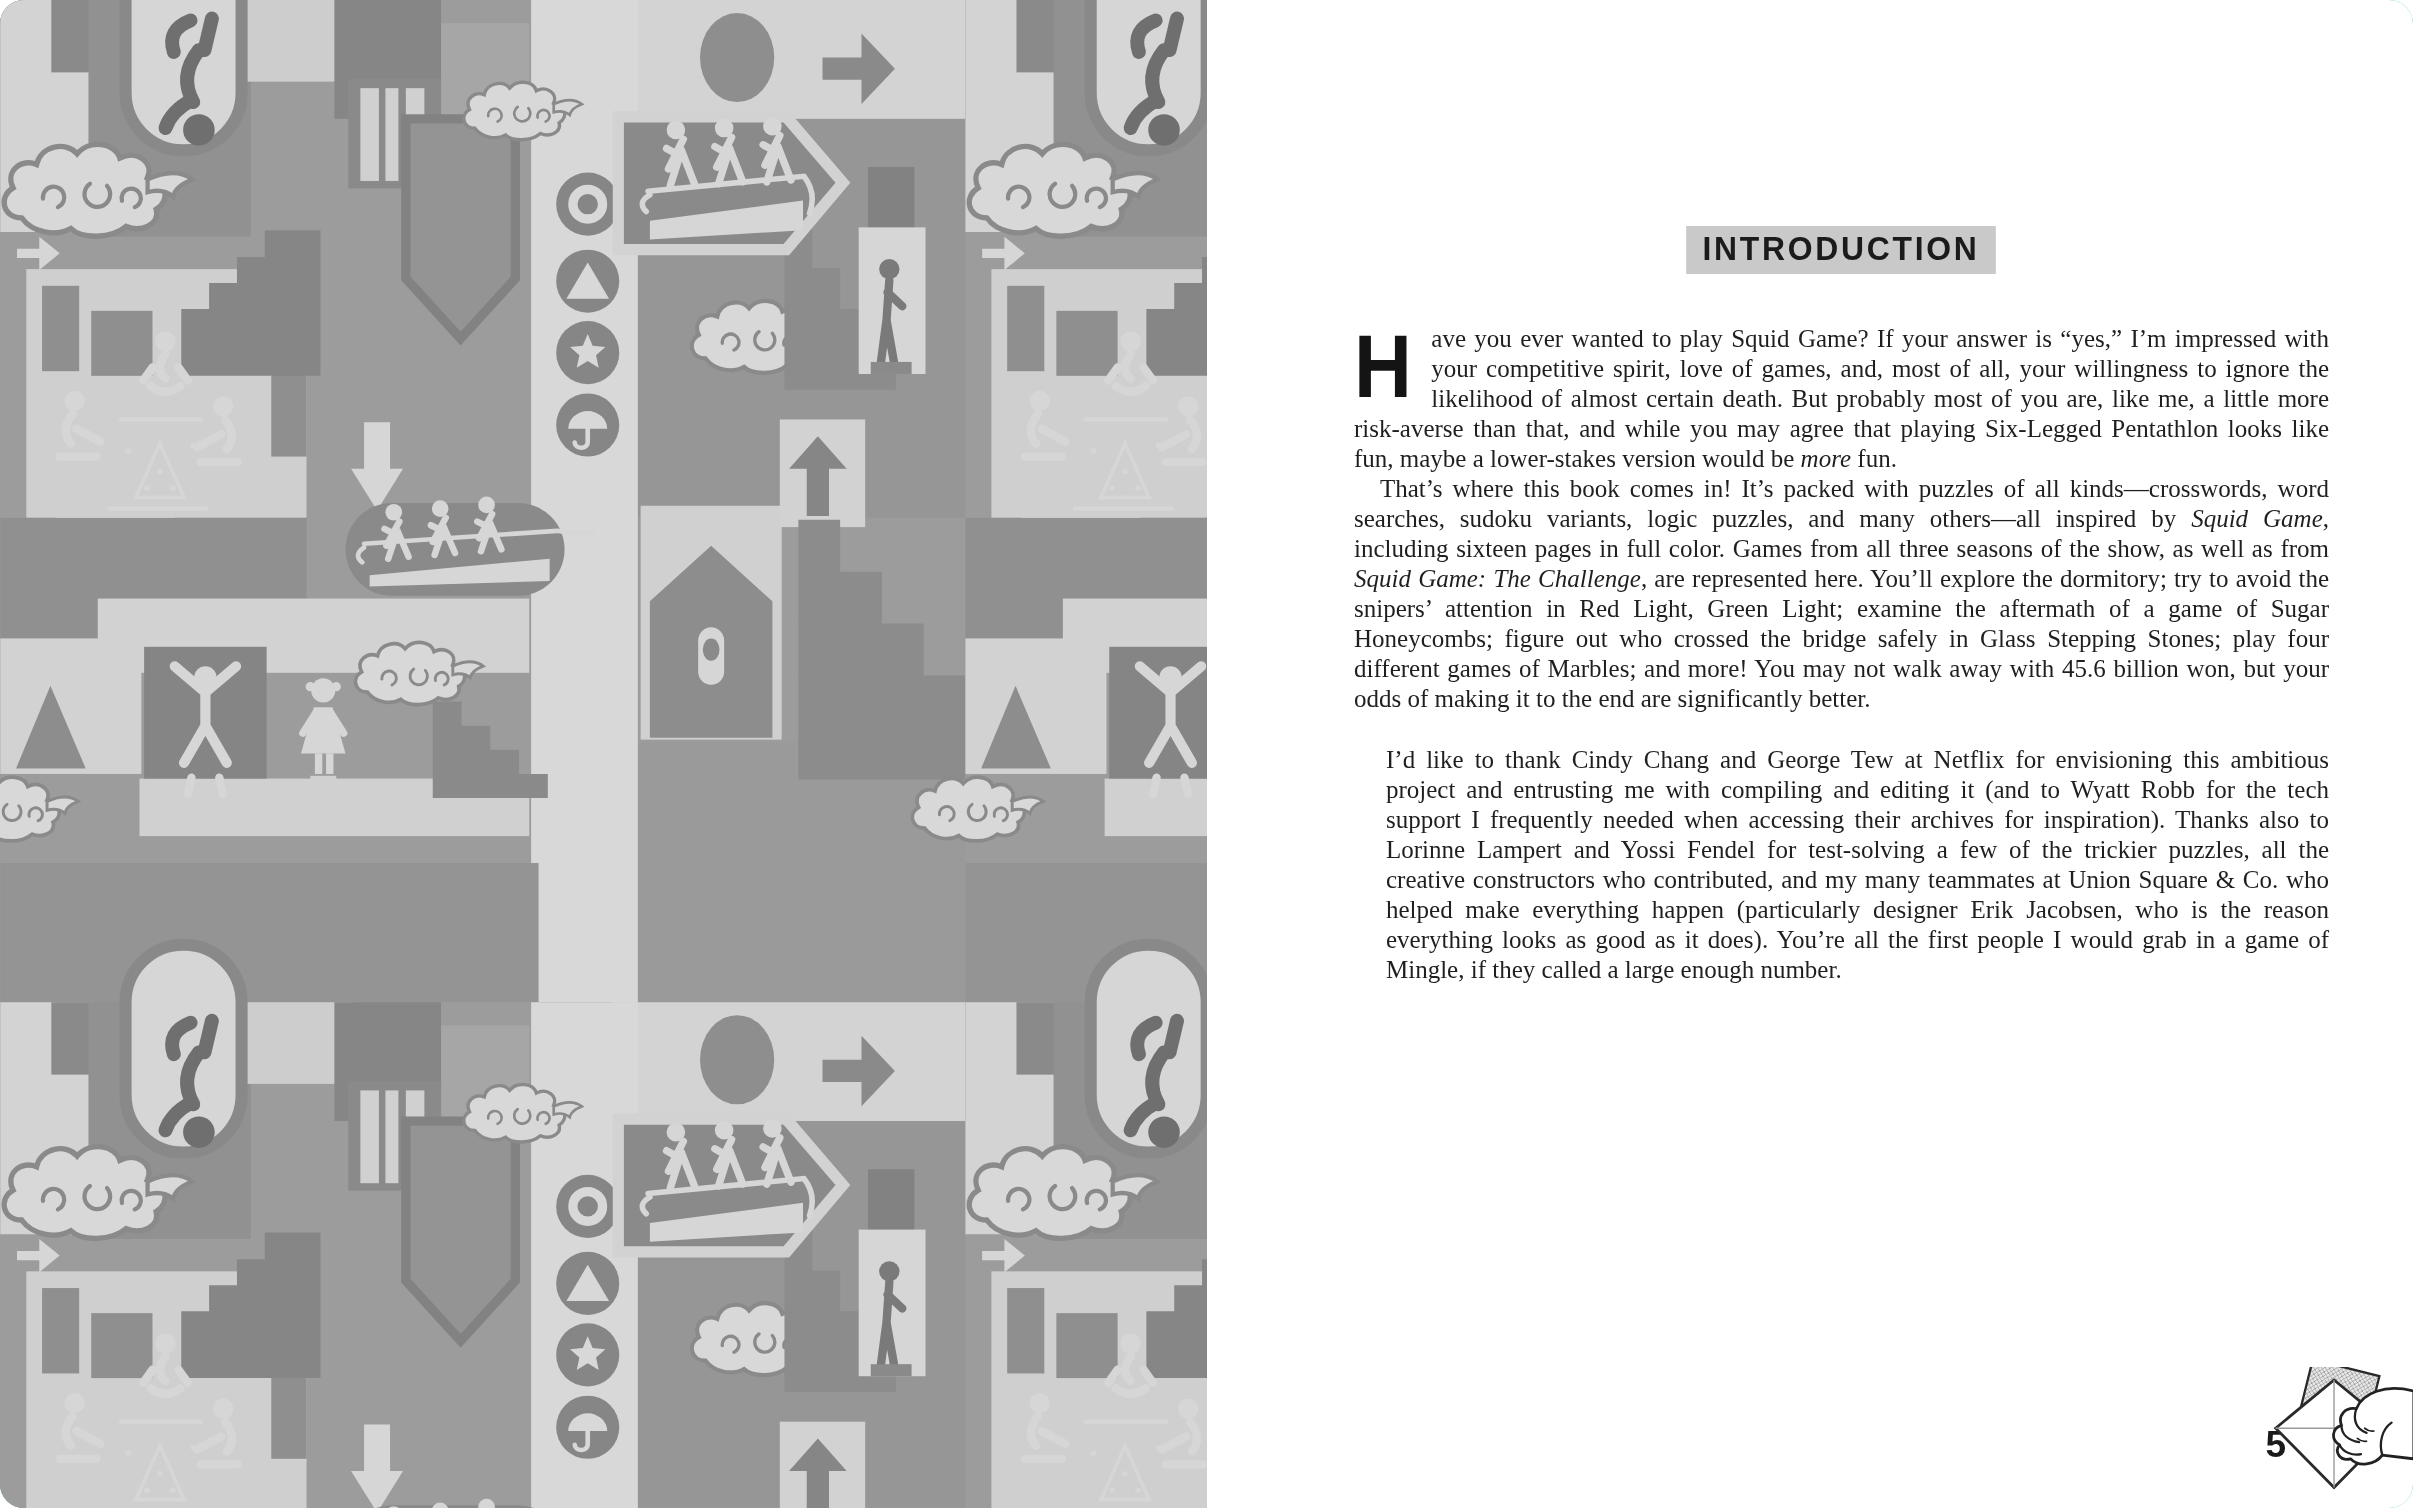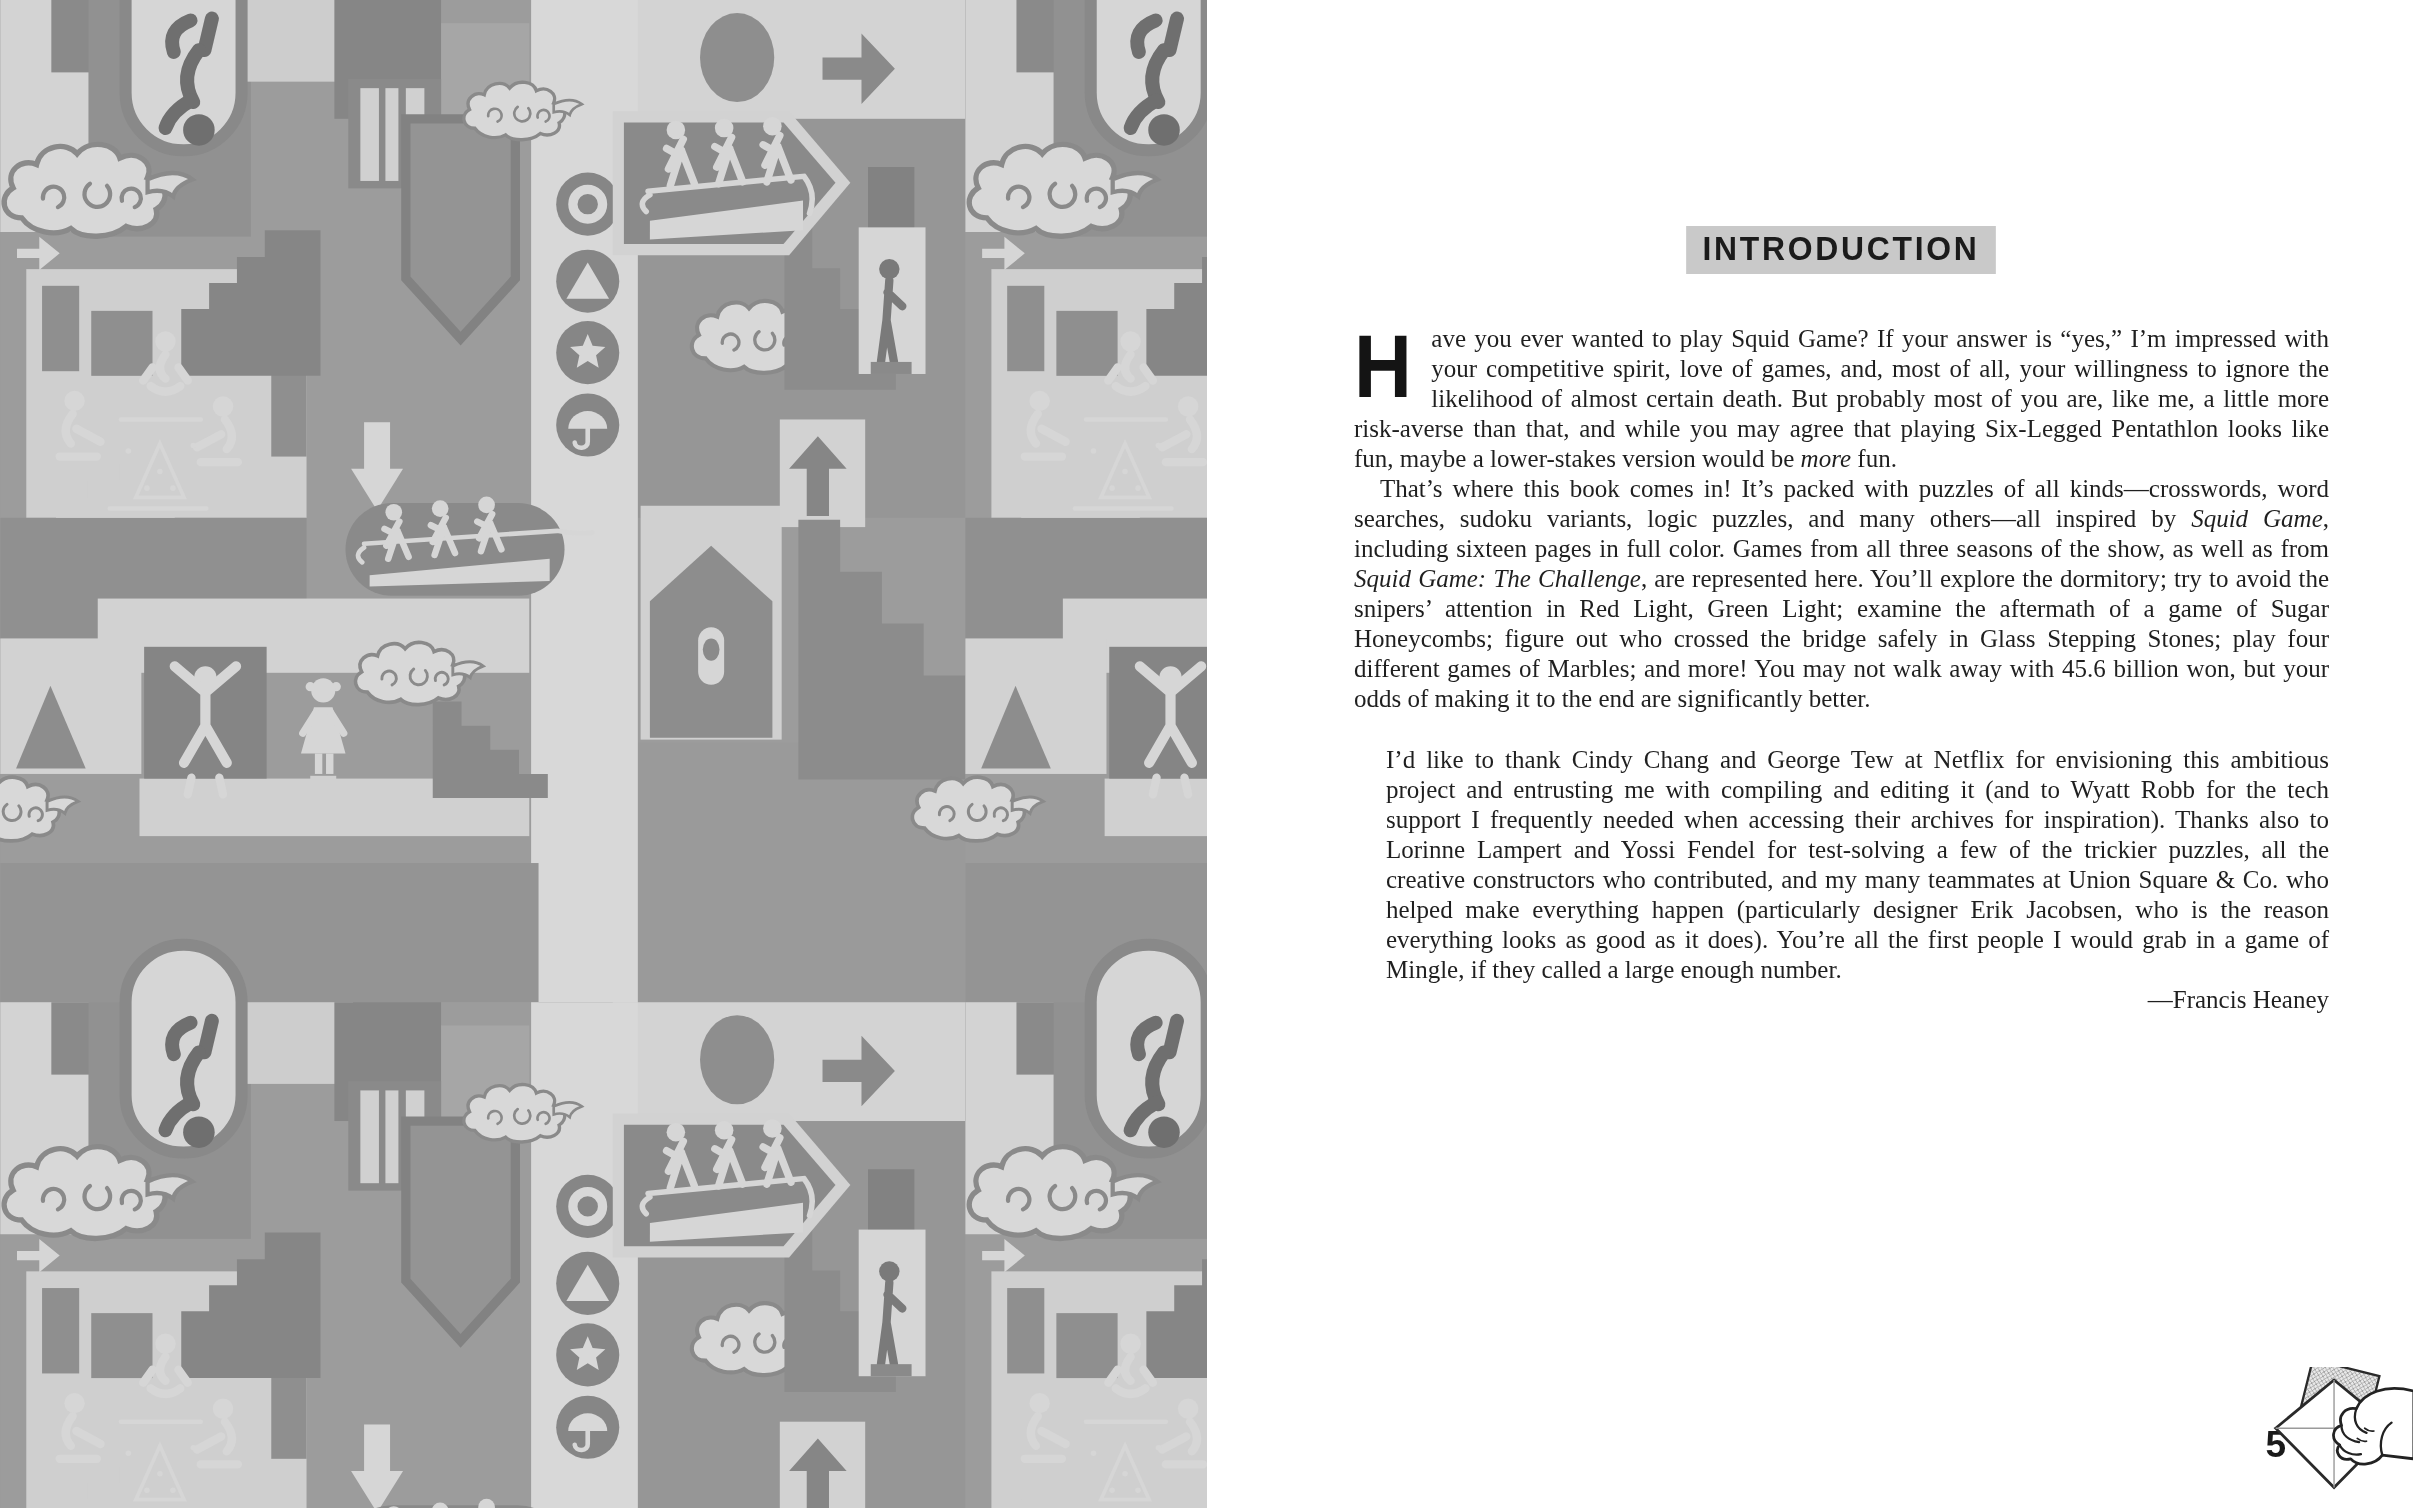--- a/index.html
+++ b/index.html
@@ -1,16 +1,16 @@
 <!DOCTYPE html>
 <html style="font-size:15px"><head>
 <meta charset="utf-8">
 <style>
   html,body{margin:0;padding:0;background:#ffffff;}
-  .spread{position:relative;width:2413px;height:1508px;overflow:hidden;background:#22c55e;}
+  .spread{position:relative;width:2413px;height:1508px;overflow:hidden;background:#22c55e;border-radius:24px;}
 
   
   .left-page{position:absolute;left:0;top:0;width:1207px;height:1508px;overflow:hidden;background:#9c9c9c;}
   .left-page svg{display:block;}
 
   
   .right-page{position:absolute;left:1207px;top:0;width:1207px;height:1508px;background:#ffffff;overflow:hidden;}
   .text-col{position:absolute;left:147px;top:226px;width:975px;color:#1f1f1f;}
   .title-wrap{text-align:center;margin:0 0 50px 0;}
   .intro-title{
@@ -232,21 +232,20 @@
   </div>
 
   <div class="right-page">
     <div class="text-col">
       <div class="title-wrap">
         <span class="intro-title">INTRODUCTION</span>
       </div>
       <p class="body-par"><span class="dropcap">H</span><span>ave you ever wanted to play Squid Game? If your answer is “yes,” I’m impressed with your competitive spirit, love of games, and, most of all, your willingness to ignore the likelihood of almost certain death. But probably most of you are, like me, a little more risk-averse than that, and while you may agree that playing Six-Legged Pentathlon looks like fun, maybe a lower-stakes version would be <i>more</i> fun.</span></p>
       <p class="body-par par-indent">That’s where this book comes in! It’s packed with puzzles of all kinds—crosswords, word searches, sudoku variants, logic puzzles, and many others—all inspired by <i>Squid Game</i>, including sixteen pages in full color. Games from all three seasons of the show, as well as from <i>Squid Game: The Challenge</i>, are represented here. You’ll explore the dormitory; try to avoid the snipers’ attention in Red Light, Green Light; examine the aftermath of a game of Sugar Honeycombs; figure out who crossed the bridge safely in Glass Stepping Stones; play four different games of Marbles; and more! You may not walk away with 45.6 billion won, but your odds of making it to the end are significantly better.</p>
       <p class="body-par par-gap">I’d like to thank Cindy Chang and George Tew at Netflix for envisioning this ambitious project and entrusting me with compiling and editing it (and to Wyatt Robb for the tech support I frequently needed when accessing their archives for inspiration). Thanks also to Lorinne Lampert and Yossi Fendel for test-solving a few of the trickier puzzles, all the creative constructors who contributed, and my many teammates at Union Square &amp; Co. who helped make everything happen (particularly designer Erik Jacobsen, who is the reason everything looks as good as it does). You’re all the first people I would grab in a game of Mingle, if they called a large enough number.</p>
-      <p class="signature">—Francis Heaney</p>
     </div>
 
     <div class="page-number">5</div>
 
     <svg class="ddakji-hand" viewBox="0 0 157 152" xmlns="http://www.w3.org/2000/svg">
       <defs>
         <pattern id="hatch" width="5" height="5" patternUnits="userSpaceOnUse">
           <rect width="5" height="5" fill="#e9e9e9"></rect>
           <path d="M0,0 L5,5 M5,0 L0,5" stroke="#8f8f8f" stroke-width="0.8"></path>
         </pattern>

